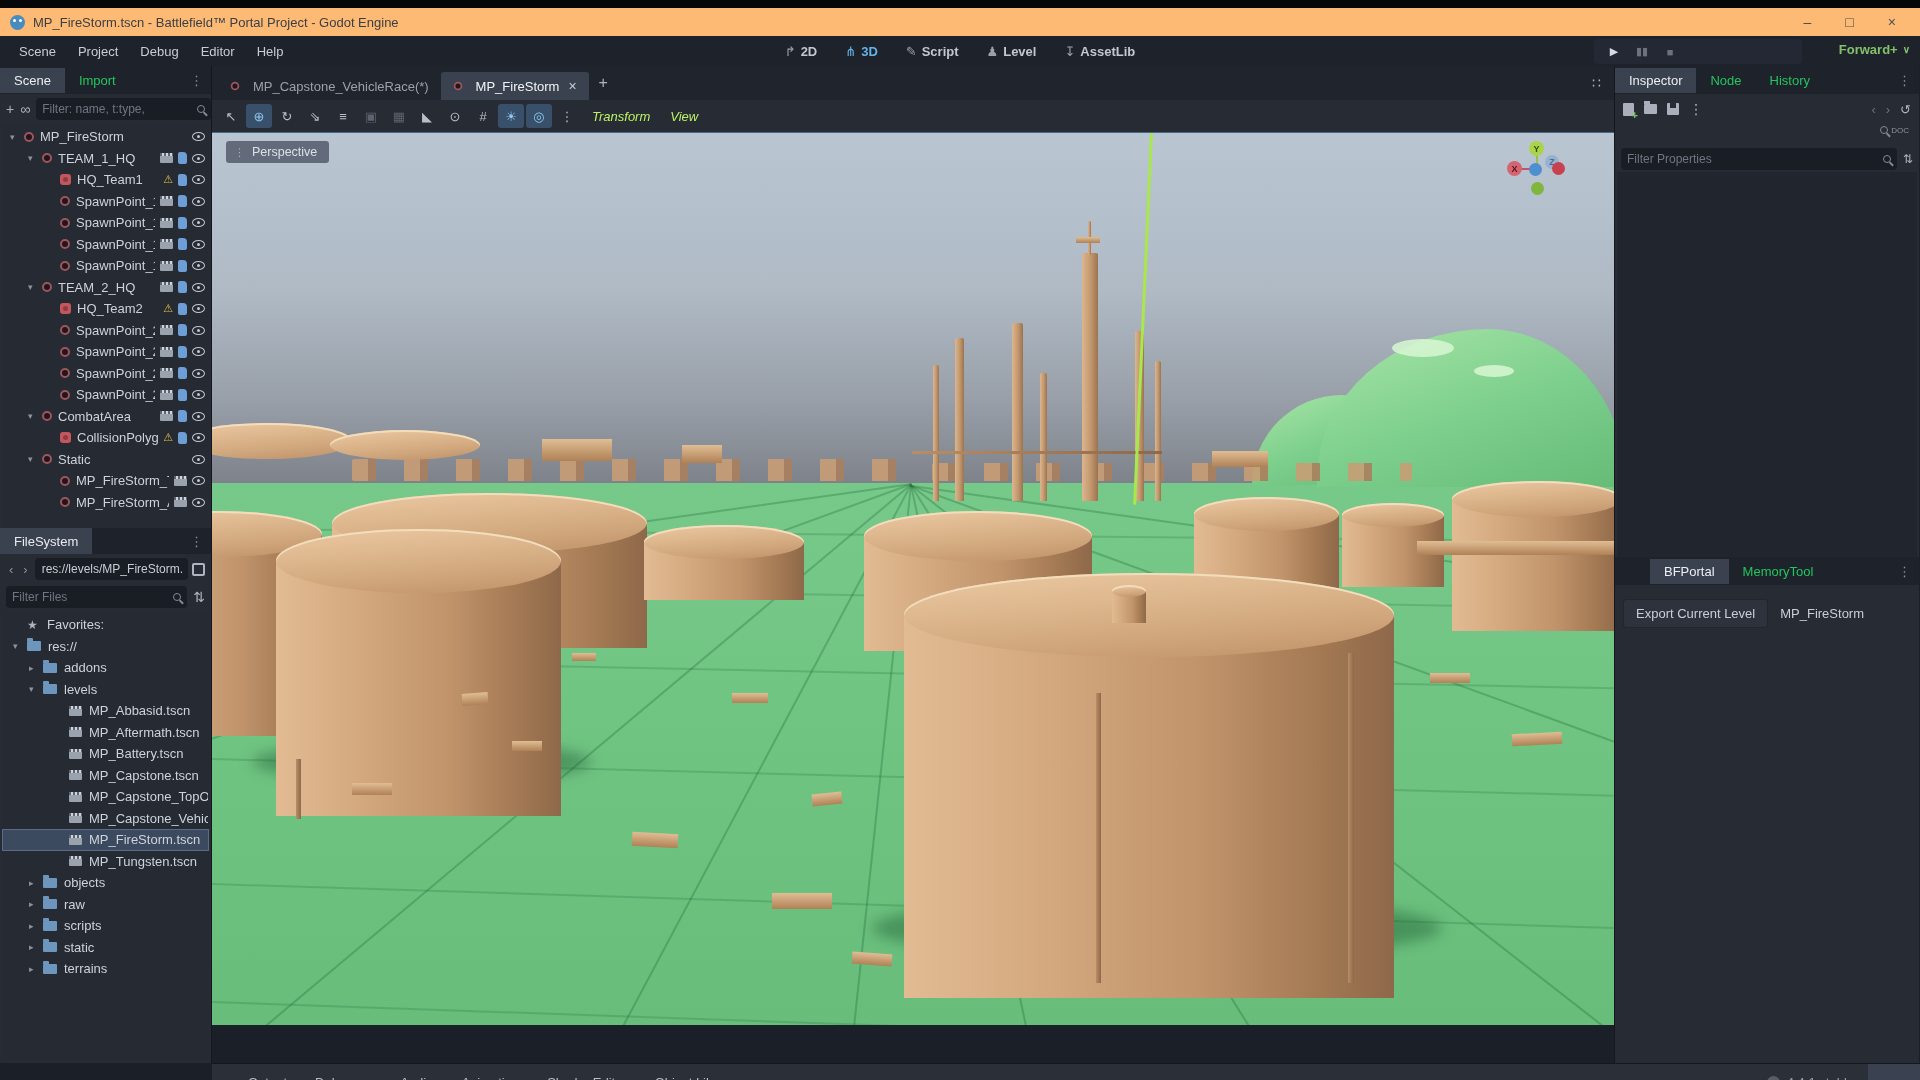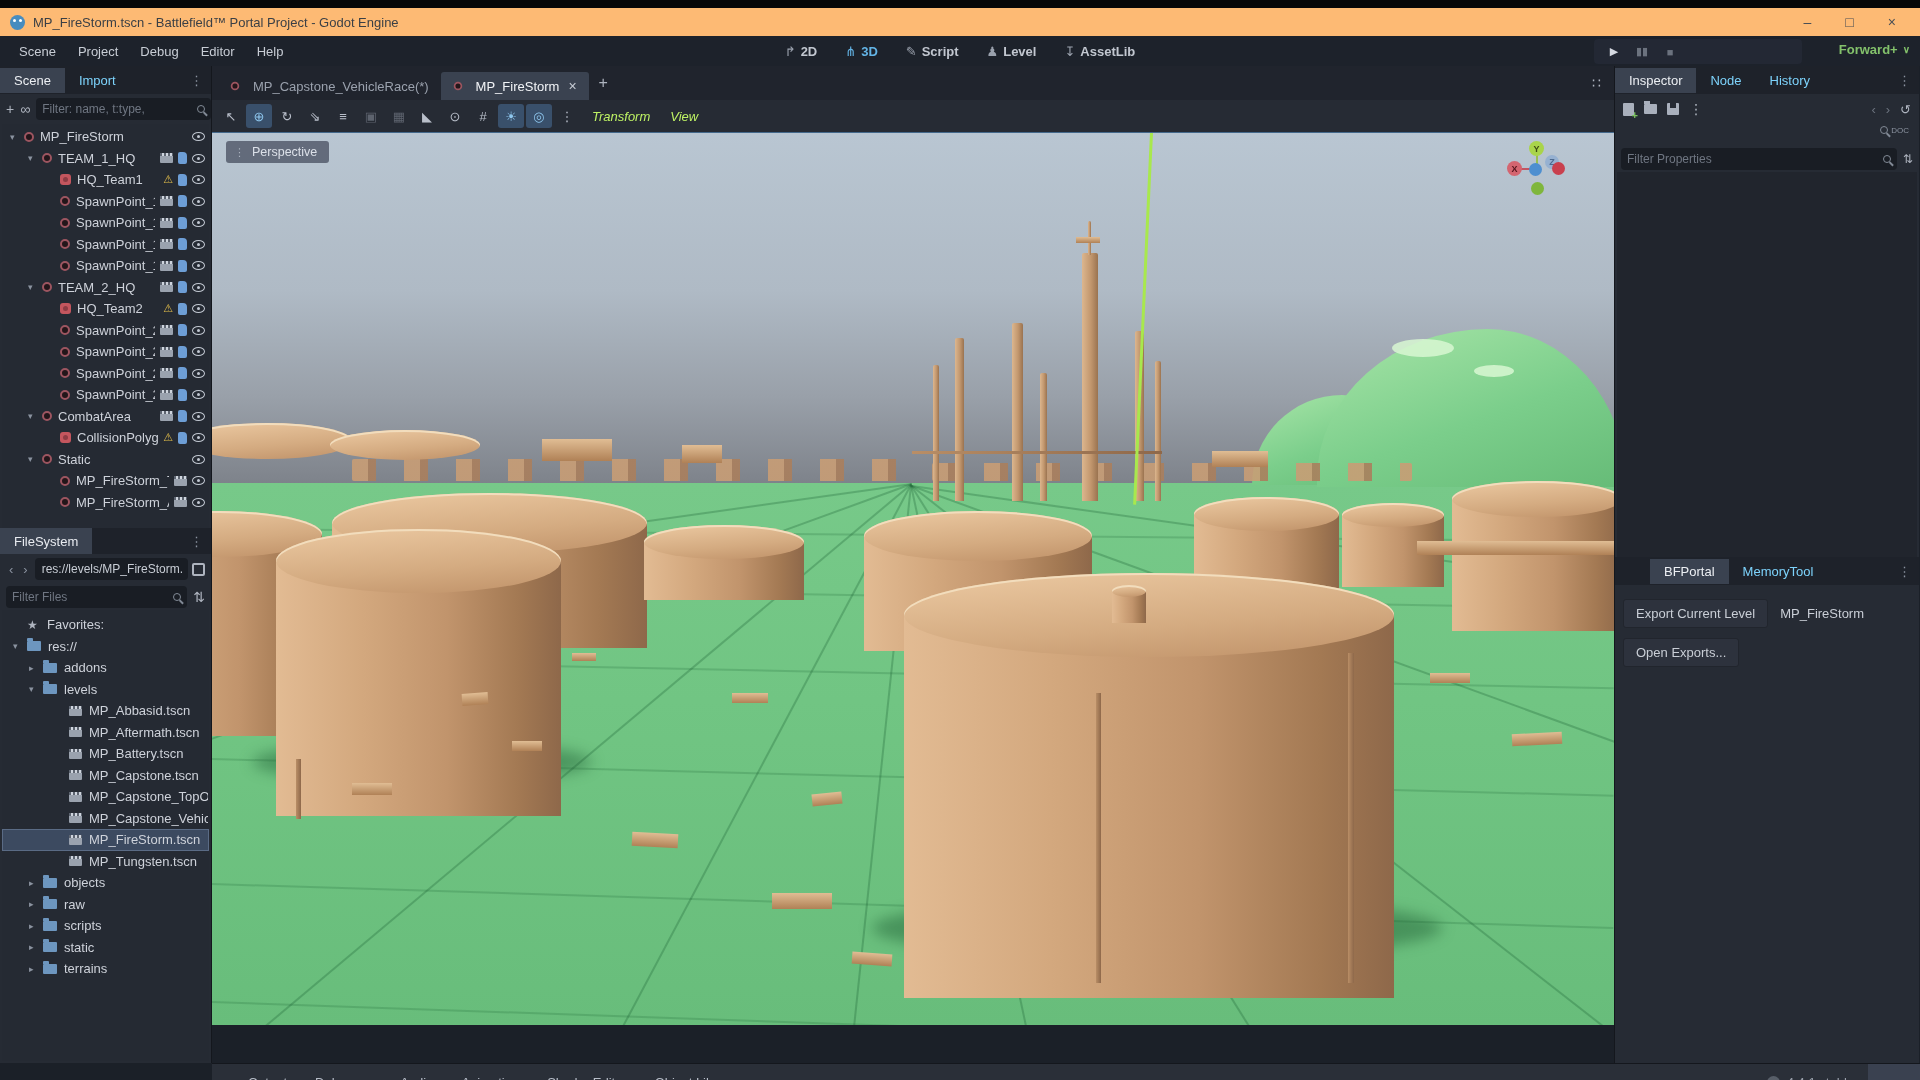--- a/index.html
+++ b/index.html
@@ -27,21 +27,21 @@
   .renderer-select .chev { font-size:10px; }
 
   
   .main-row { display:flex; height:997px; }
   .dock-left { width:212px; background:#262b34; display:flex; flex-direction:column; border-right:1px solid #14171d; }
   .center-col { width:1402px; display:flex; flex-direction:column; }
   .dock-right { width:305px; background:#262b34; display:flex; flex-direction:column; border-left:1px solid #14171d; }
 
   
   .ptabs { display:flex; align-items:center; background:#1e222a; height:28px; }
-  .ptab { padding:5px 14px; color:#7dd3fc; }
+  .ptab { padding:5px 14px; color:#22c55e; }
   .ptab.active { background:#3a4250; color:#eceff3; }
   .dots { color:#8b93a0; margin-left:auto; padding:0 8px; font-size:13px; }
   .toolrow { display:flex; align-items:center; gap:6px; padding:4px 6px; height:30px; }
   .searchbox { flex:1; display:flex; align-items:center; background:#191d24; border-radius:4px; height:22px; padding:0 6px; }
   .searchbox input { flex:1; background:transparent; border:none; outline:none; color:#c8cdd5; font-size:12px; font-family:"Liberation Sans",sans-serif; }
   .searchbox input::placeholder { color:#6f7682; }
   .mag { width:8px; height:8px; border:1.5px solid #828a96; border-radius:50%; position:relative; display:inline-block; flex:none; }
   .mag::after { content:""; position:absolute; width:5px; height:1.5px; background:#828a96; transform:rotate(45deg); right:-4px; bottom:-2px; }
   .tbtn { color:#aeb4bf; font-size:14px; }
 
@@ -809,21 +809,20 @@
         <span class="ptab active">BFPortal</span>
             <span class="ptab">MemoryTool</span>
           </span>
         <span class="dots">⋮</span>
       </div>
       <div class="bf-body">
         <div class="bf-row" style="margin-top:6px;">
           <span class="bf-btn" style="margin-bottom:0;">Export Current Level</span>
           <span class="bf-label">MP_FireStorm</span>
         </div>
-        <div style="margin-top:10px;"><span class="bf-btn">Open Exports...</span></div>
       </div>
     </div>
   </div>
 
   <div class="bottom-bar" style="margin-left:212px;width:1708px;">
     <span style="display:flex;">
 
     <span class="bb-item">Output</span>
         <span class="bb-item">Debugger</span>
         <span class="bb-item">Audio</span>

